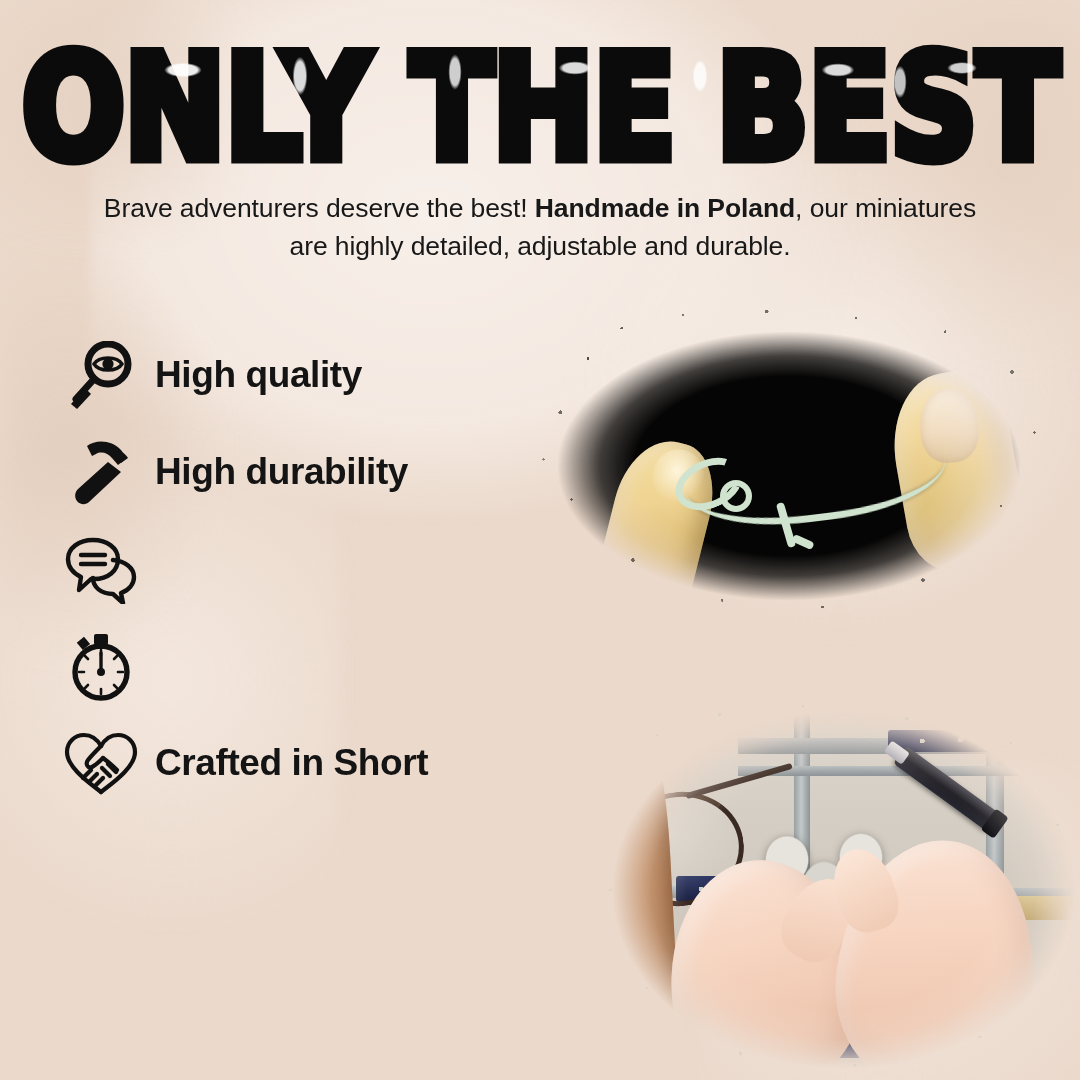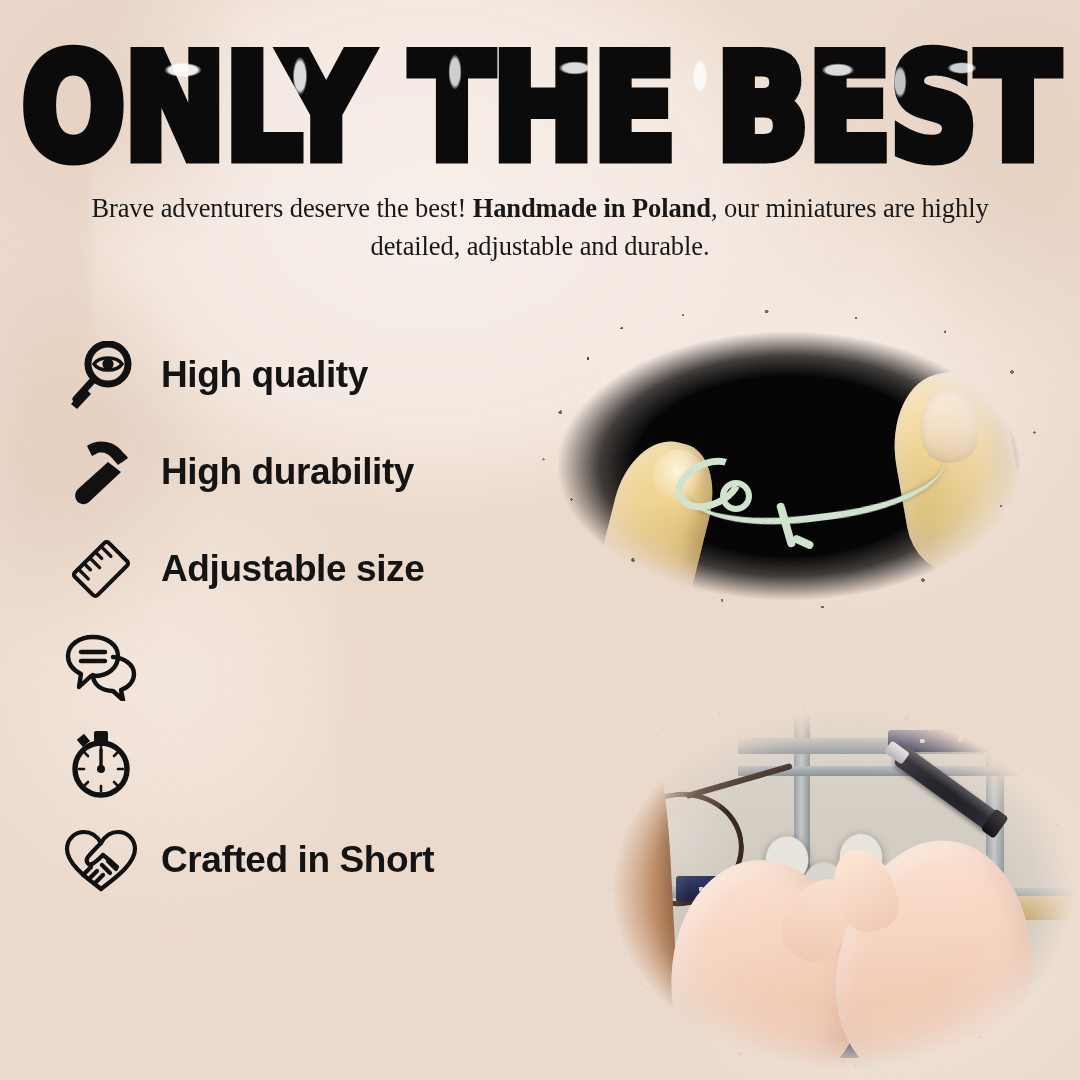--- a/index.html
+++ b/index.html
@@ -56,32 +56,31 @@
       radial-gradient(ellipse 9px 22px at 900px 46px, rgba(255,255,255,.75) 0 55%, rgba(255,255,255,0) 74%),
       radial-gradient(ellipse 20px 8px at 962px 32px, rgba(255,255,255,.8) 0 55%, rgba(255,255,255,0) 74%);
     mix-blend-mode:screen;
   }
 
   
   .subtitle{
     position:absolute;left:90px;top:190px;width:900px;text-align:center;
     font-size:26.5px;line-height:1.42;color:#181818;font-weight:400;
     letter-spacing:-.1px;
-    font-family:Liberation Serif, serif;
   }
   .subtitle b{font-weight:bold;}
 
   
   .features{position:absolute;left:58px;top:326px;width:760px;}
   .feature{position:relative;height:97px;display:flex;align-items:center;}
   .feature .ico{width:86px;height:78px;flex:0 0 86px;display:flex;align-items:center;justify-content:center;}
   .feature .ico svg{display:block;}
   .feature .lbl{
     font-size:37px;font-weight:bold;color:#141414;letter-spacing:-.4px;
-    white-space:nowrap;margin-left:17px;
+    white-space:nowrap;margin-left:11px;
   }
 
   
   .photo-top{
     position:absolute;left:524px;top:312px;width:530px;height:308px;
   }
   .photo-top .torn{
     position:absolute;inset:0;
     -webkit-mask-image:
        radial-gradient(ellipse 47% 47% at 50% 50%, #000 62%, rgba(0,0,0,.75) 76%, rgba(0,0,0,0) 93%);
@@ -293,37 +292,20 @@
           <g fill="#111">
             <path d="M22 8 C31 1, 47 2, 56 12 L62 20 L53 27 L47 20 C43 15, 36 13, 31 16 L27 18 Z"></path>
             <path d="M43 24 L56 34 L24 64 C21 67, 15 67, 12 63 C9 59, 10 54, 13 51 Z"></path>
             <path d="M48 14 C54 12, 60 15, 63 20 L56 25 C54 21, 51 17, 48 14 Z"></path>
           </g>
         </svg>
       </span>
       <span class="lbl">High durability</span>
     </div>
 
-    <div class="feature">
-      <span class="ico">
-        <svg width="72" height="68" viewBox="0 0 72 68">
-          <g transform="rotate(-45 36 34)">
-            <rect x="12" y="18" width="48" height="32" rx="3" fill="none" stroke="#111" stroke-width="4"></rect>
-            <g stroke="#111" stroke-width="3.4" stroke-linecap="round">
-              <line x1="20" y1="18" x2="20" y2="32"></line>
-              <line x1="28" y1="18" x2="28" y2="27"></line>
-              <line x1="36" y1="18" x2="36" y2="32"></line>
-              <line x1="44" y1="18" x2="44" y2="27"></line>
-              <line x1="52" y1="18" x2="52" y2="32"></line>
-            </g>
-          </g>
-        </svg>
-      </span>
-      <span class="lbl">Adjustable size</span>
-    </div>
 
     <div class="feature">
       <span class="ico">
         <svg width="76" height="70" viewBox="0 0 76 70">
           <g fill="none" stroke="#111" stroke-width="4.4" stroke-linejoin="round" stroke-linecap="round">
             <path d="M30 6 C16 6, 5 14, 5 25 C5 33, 10 39, 18 43 L16 56 L28 45 C29 45, 30 45, 31 45 C45 45, 55 37, 55 25 C55 14, 44 6, 30 6 Z"></path>
             <line x1="18" y1="21" x2="42" y2="21"></line>
             <line x1="18" y1="30" x2="42" y2="30"></line>
             <path d="M50 26 C62 27, 71 34, 71 43 C71 50, 66 56, 58 59 L60 69 L50 60 C38 60, 30 53, 30 44"></path>
           </g>

